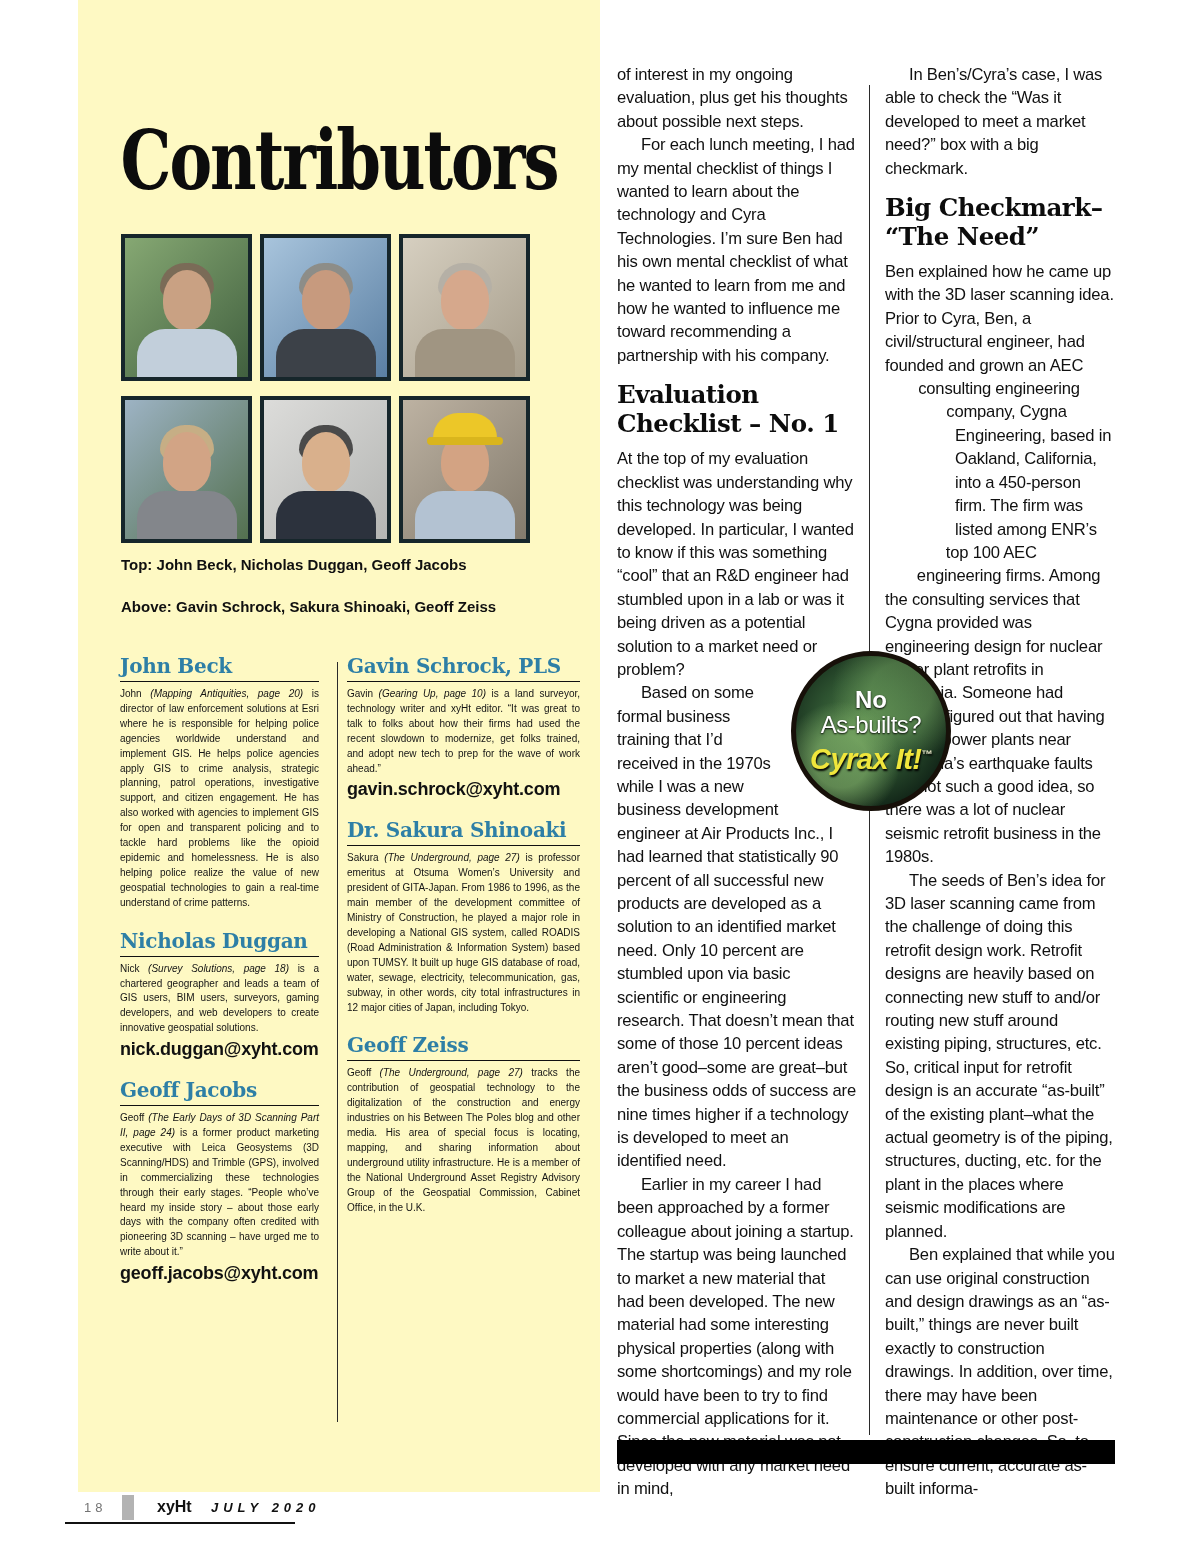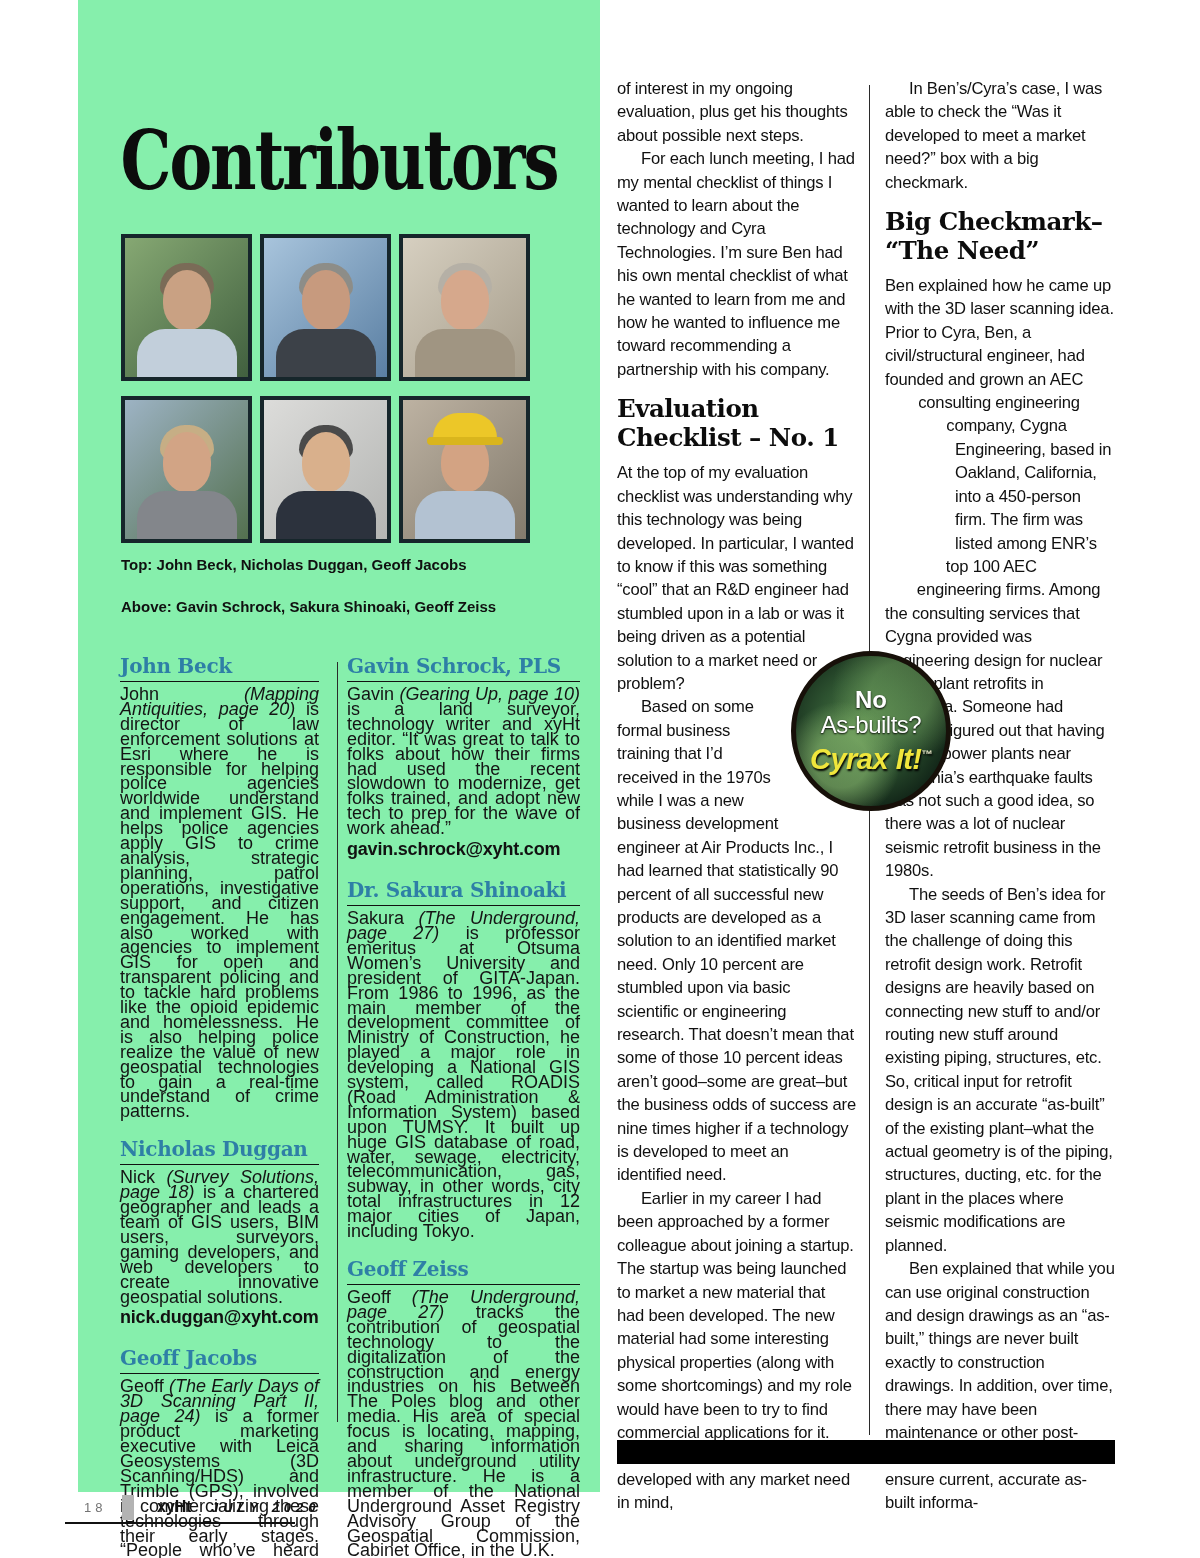--- a/index.html
+++ b/index.html
@@ -1,21 +1,21 @@
 <!DOCTYPE html>
 <html><head>
 <meta charset="utf-8">
 <style>
   * { margin:0; padding:0; box-sizing:border-box; }
   html,body { background:#ffffff; }
   body { font-family:"Liberation Sans", sans-serif; color:#111; }
   .page { position:relative; width:1200px; height:1558px; background:#fff; overflow:hidden; }
 
   
-  .panel { position:absolute; left:78px; top:0; width:522px; height:1492px; background:#86efac; }
+  .panel { position:absolute; left:78px; top:0; width:522px; height:1492px; background:#fef9c3; }
   .contrib-title { position:absolute; top:112px; left:0; width:100%; text-align:center;
     font-family:"DejaVu Serif", serif; font-weight:600; font-size:64px; color:#0c0c0c;
     letter-spacing:-2px; transform:scaleY(1.28); transform-origin:top center; }
 
   .photo-grid { position:absolute; left:43px; top:234px; width:440px;
     display:grid; grid-template-columns:repeat(3,131px); grid-auto-rows:147px; column-gap:8px; row-gap:15px; }
   .photo { position:relative; width:131px; height:147px; border:4px solid #16262b; overflow:hidden;
     background:linear-gradient(135deg, var(--bg1), var(--bg2)); }
   .ph-hair  { position:absolute; left:50%; top:18%; width:54px; height:34px; transform:translateX(-50%);
     border-radius:27px 27px 10px 10px; background:var(--hair); }
@@ -36,26 +36,26 @@
 
   .caption { position:absolute; left:43px; width:460px; font-size:15px; font-weight:600; color:#101010; }
   .cap-top { top:556px; } .cap-above { top:598px; }
 
   .bio-col { position:absolute; top:655px; }
   .bio-col1 { left:42px;  width:199px; }
   .bio-col2 { left:269px; width:233px; }
   .bio { margin-bottom:19px; }
   .bio-heading { font-family:"DejaVu Serif", serif; font-weight:700; font-size:20px; line-height:22px;
     color:#2e7fa6; letter-spacing:-0.3px; padding-bottom:4px; border-bottom:1.5px solid #111; margin-bottom:5px; }
-  .bio-body { font-size:18px; line-height:14.9px; text-align:justify; color:#141414; }
+  .bio-body { font-size:10px; line-height:14.9px; text-align:justify; color:#141414; }
   .bio-body i { font-style:italic; }
   .bio-email { margin-top:3px; font-size:18px; font-weight:700; letter-spacing:-0.2px; color:#111; }
 
   
-  .art-col { position:absolute; top:77px; }
+  .art-col { position:absolute; top:63px; }
   .col1 { left:617px; width:239px; }
   .col2 { left:885px; width:231px; }
   .art { font-size:16.6px; line-height:23.4px; text-align:left; color:#101010; letter-spacing:-0.2px; }
   .indent { text-indent:24px; }
   .art-heading { font-family:"DejaVu Serif", serif; font-weight:700; font-size:24.5px; line-height:29px;
     color:#0c0c0c; letter-spacing:-0.5px; margin:13px 0 9px 0; }
 
   .rule-art { position:absolute; left:869px; top:85px; width:1px; height:1350px; background:#2a2a2a; }
   .rule-bio { position:absolute; left:337px; top:662px; width:1px; height:760px; background:#2a2a2a; }
 

